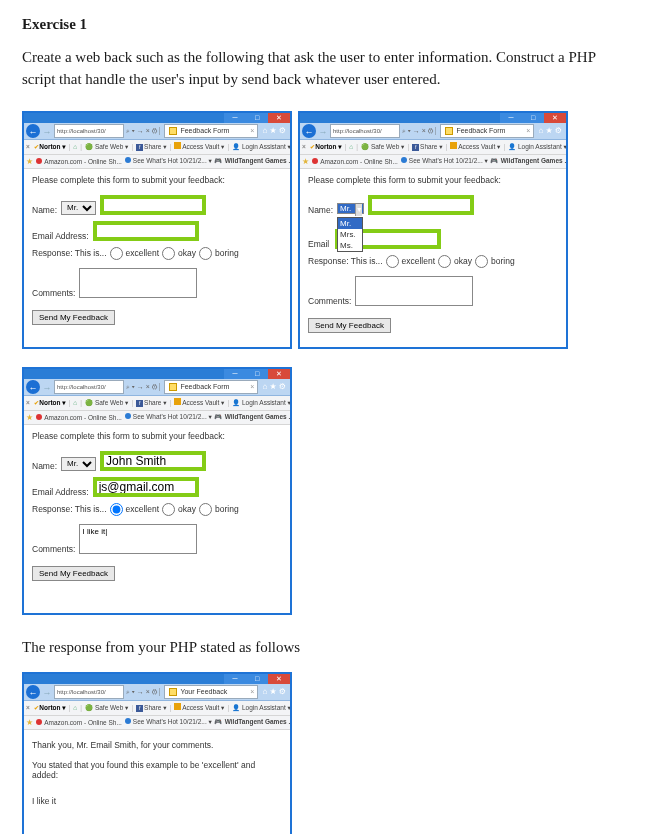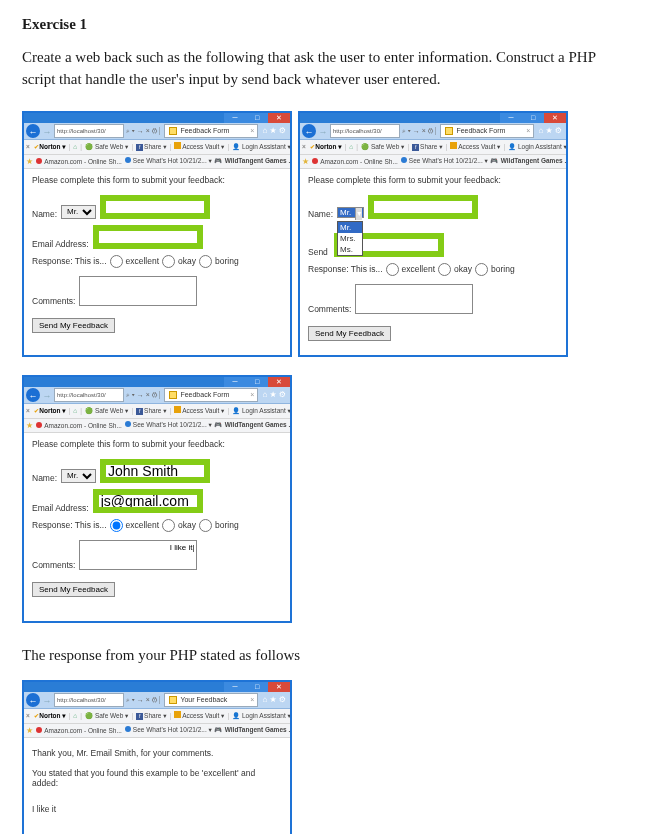--- a/index.html
+++ b/index.html
@@ -114,28 +114,28 @@
   }
   .page.tall{min-height:168px}
   .prompt{margin:0 0 10px 0}
   .row{display:flex;align-items:flex-end;gap:4px;margin-bottom:6px}
   .row label{white-space:nowrap}
   select.mini{
     font-size:8px;height:14px;border:1px solid #888;background:#eee;
     padding:0 0 0 1px;
   }
   input.mini{
-    font-size:14px;height:12px;border:6px solid #84cc16;padding:0 2px;
+    font-size:12px;height:12px;border:4px solid #84cc16;padding:0 2px;
     background:#fff;width:94px;
   }
   .radio-row{display:flex;align-items:center;gap:3px;margin-bottom:8px}
   .radio-row input{margin:0}
   textarea.mini{
     width:112px;height:24px;border:1px solid #888;font-size:8px;
-    font-family:inherit;padding:2px;resize:none;text-align:right;
+    font-family:inherit;padding:2px;resize:none;
   }
   button.submit{
     font-size:8px;border:1px solid #888;background:#e8e8e8;
     padding:2px 6px;margin-top:6px;
   }
 
   
   .select-wrap{position:relative;display:inline-block}
   .sel-display{
     font-size:8px;height:14px;border:1px solid #888;background:#fff;
@@ -278,21 +278,21 @@
           <span class="sel-display h">Mr.</span>
           <div class="sel-pop">
             <div class="hl">Mr.</div>
             <div>Mrs.</div>
             <div>Ms.</div>
           </div>
         </span>
         <input class="mini" style="">
       </div>
       <div class="row" style="margin-top:14px">
-        <label>Send</label>
+        <label>Email</label>
         <input class="mini" style="margin-left: 2px;">
       </div>
       <div class="radio-row">
         <span>Response: This is...</span>
         <input type="radio" style="">
           <span>excellent</span>
         <input type="radio" style="">
           <span>okay</span>
         <input type="radio" style="">
           <span>boring</span>

